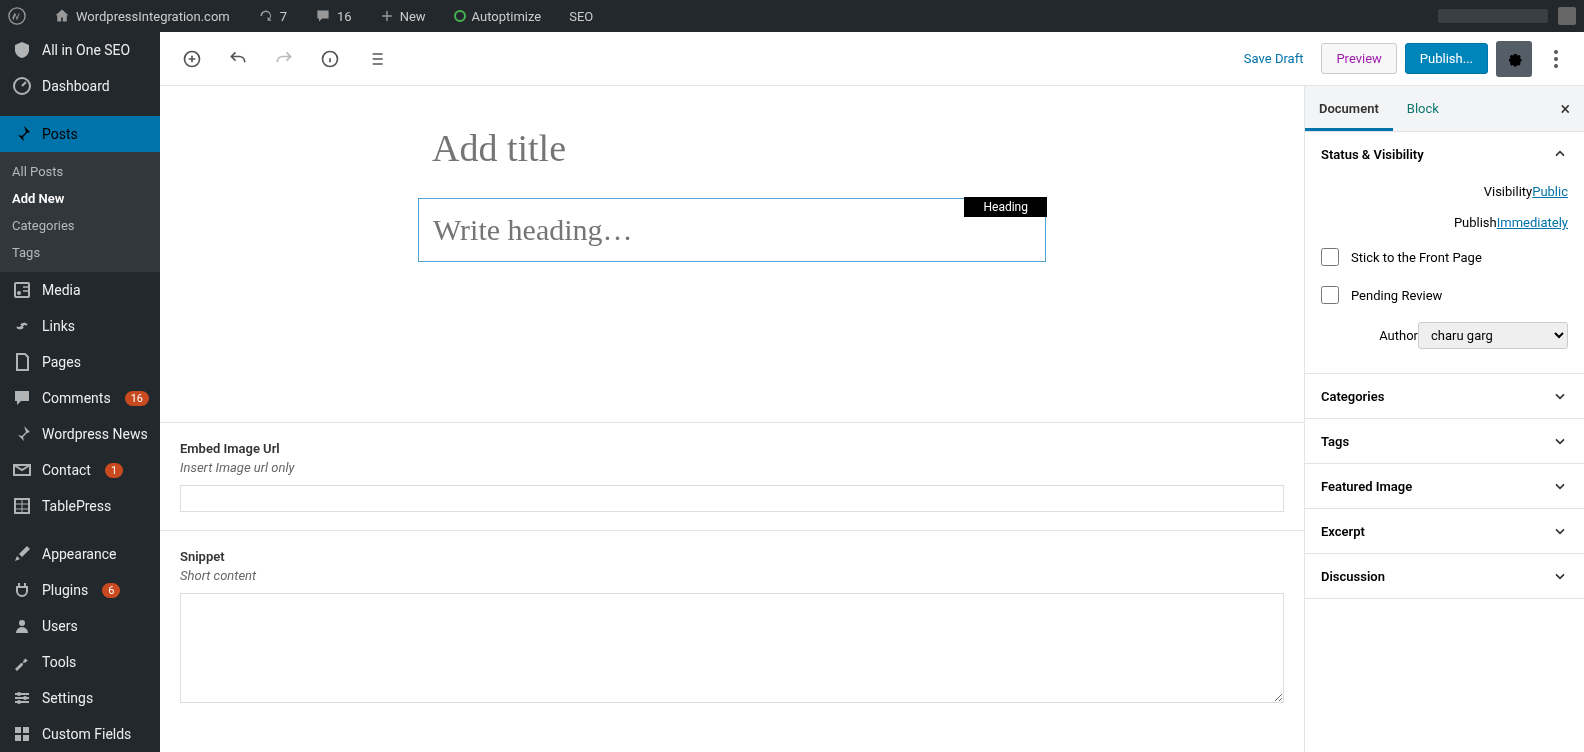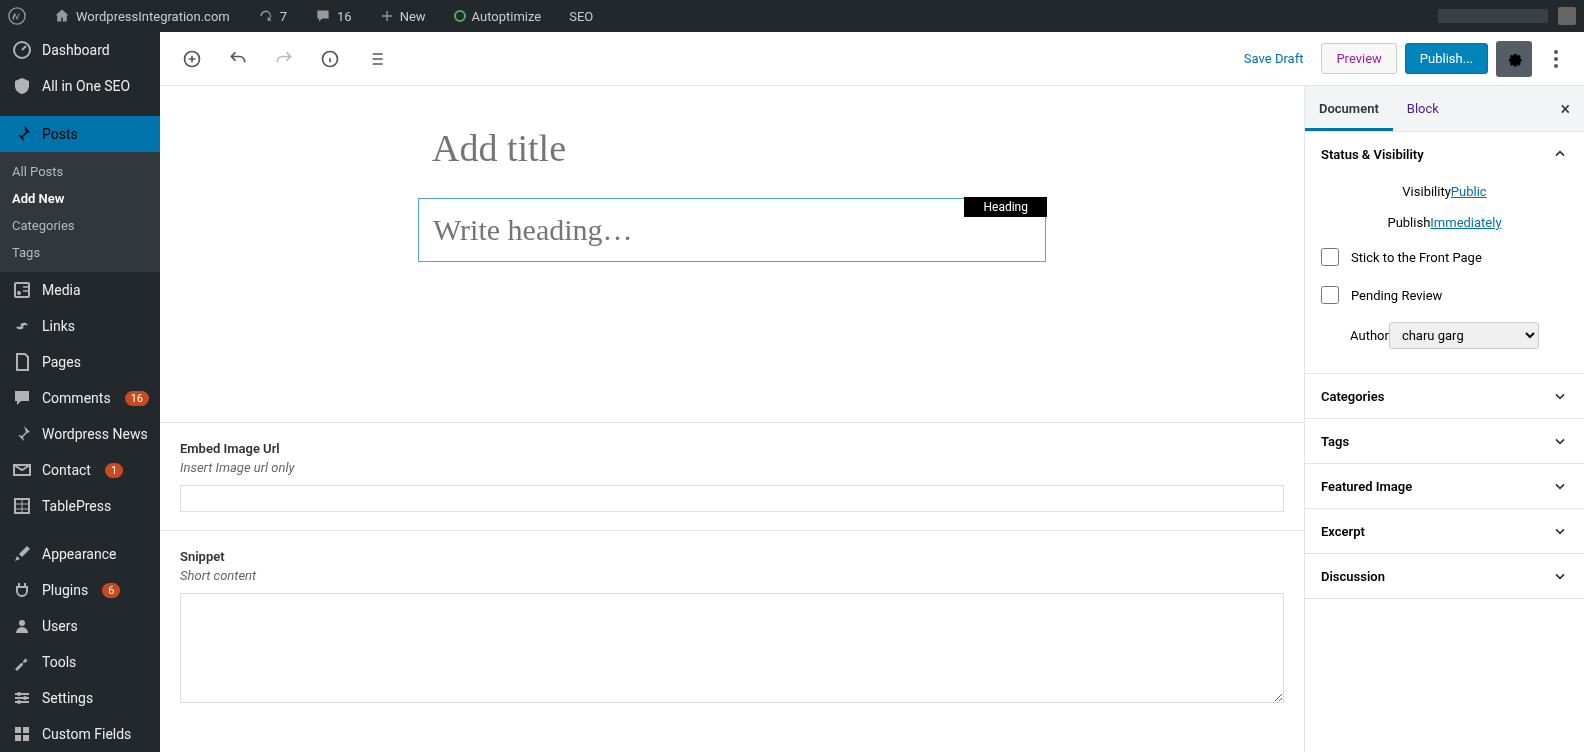--- a/index.html
+++ b/index.html
@@ -55,26 +55,26 @@
 .meta-label { font-size: 13px; font-weight: 600; color: #333; margin-bottom: 4px; }
 .meta-desc { font-size: 13px; font-style: italic; color: #666; margin-bottom: 10px; }
 .meta-input { width: 100%; border: 1px solid #ddd; padding: 5px; font-size: 13px; }
 .meta-textarea { width: 100%; border: 1px solid #ddd; padding: 5px; font-size: 13px; min-height: 110px; resize: vertical; }
 
 
 .settings-panel { width: 280px; border-left: 1px solid #e2e4e7; background: #fff; overflow-y: auto; }
 .panel-tabs { display: flex; align-items: center; background: #f3f4f5; border-bottom: 1px solid #e2e4e7; position: relative; }
 .panel-tab { padding: 14px 14px 12px; font-size: 13px; font-weight: 600; cursor: pointer; color: #333; border-bottom: 3px solid transparent; }
 .panel-tab.active { border-bottom-color: #0073aa; }
-.panel-tab.inactive { color: #4c1d95; font-weight: 400; }
+.panel-tab.inactive { color: #0f766e; font-weight: 400; }
 .panel-close { margin-left: auto; padding: 12px 14px; cursor: pointer; font-size: 18px; color: #333; }
 .panel-section { border-bottom: 1px solid #e2e4e7; }
 .panel-section-header { display: flex; justify-content: space-between; align-items: center; padding: 14px 16px; cursor: pointer; font-weight: 600; font-size: 13px; }
 .panel-section-body { padding: 0 16px 16px; }
-.panel-row { display: flex; justify-content: center; align-items: center; padding: 8px 0; font-size: 13px; }
+.panel-row { display: flex; justify-content: flex-end; align-items: center; padding: 8px 0; font-size: 13px; }
 .panel-row a { color: #0073aa; text-decoration: underline; }
 .panel-checkbox { display: flex; align-items: center; gap: 12px; padding: 10px 0; font-size: 13px; }
 .panel-checkbox input { width: 18px; height: 18px; }
 .panel-select { border: 1px solid #ccc; padding: 4px 8px; font-size: 13px; width: 150px; border-radius: 3px; }
 .chev { width: 16px; height: 16px; }
 </style>
 </head>
 <body>
 
 <div class="admin-bar">
@@ -119,30 +119,30 @@
   </div>
   <div class="admin-bar-right">
     <div style="width:110px;height:14px;background:#3a3f44;border-radius:2px"></div>
     <div style="width:18px;height:18px;background:#666;border-radius:2px"></div>
   </div>
 </div>
 
 <div class="sidebar">
   <div class="menu-item">
     <svg class="menu-icon" viewBox="0 0 20 20">
+        <path d="M10 2l7 3v5c0 4-3 7-7 8-4-1-7-4-7-8V5z" fill="currentColor"></path>
+      </svg>
+    <span>All in One SEO</span>
+  </div>
+  <div class="menu-item">
+    <svg class="menu-icon" viewBox="0 0 20 20">
         <circle cx="10" cy="10" r="8" fill="none" stroke="currentColor" stroke-width="2"></circle>
         <path d="M10 10l4-4" stroke="currentColor" stroke-width="2"></path>
       </svg>
     <span>Dashboard</span>
-  </div>
-  <div class="menu-item">
-    <svg class="menu-icon" viewBox="0 0 20 20">
-        <path d="M10 2l7 3v5c0 4-3 7-7 8-4-1-7-4-7-8V5z" fill="currentColor"></path>
-      </svg>
-    <span>All in One SEO</span>
   </div>
   <div class="menu-separator"></div>
   <div class="menu-item active">
     <svg class="menu-icon" viewBox="0 0 20 20">
         <path d="M12 2l6 6-3 1-4 4 1 4-3-3-5 5 5-5-3-3 4 1 4-4z" fill="currentColor"></path>
       </svg>
     <span>Posts</span>
   </div>
   <div class="submenu">
     <div class="submenu-item">All Posts</div>

